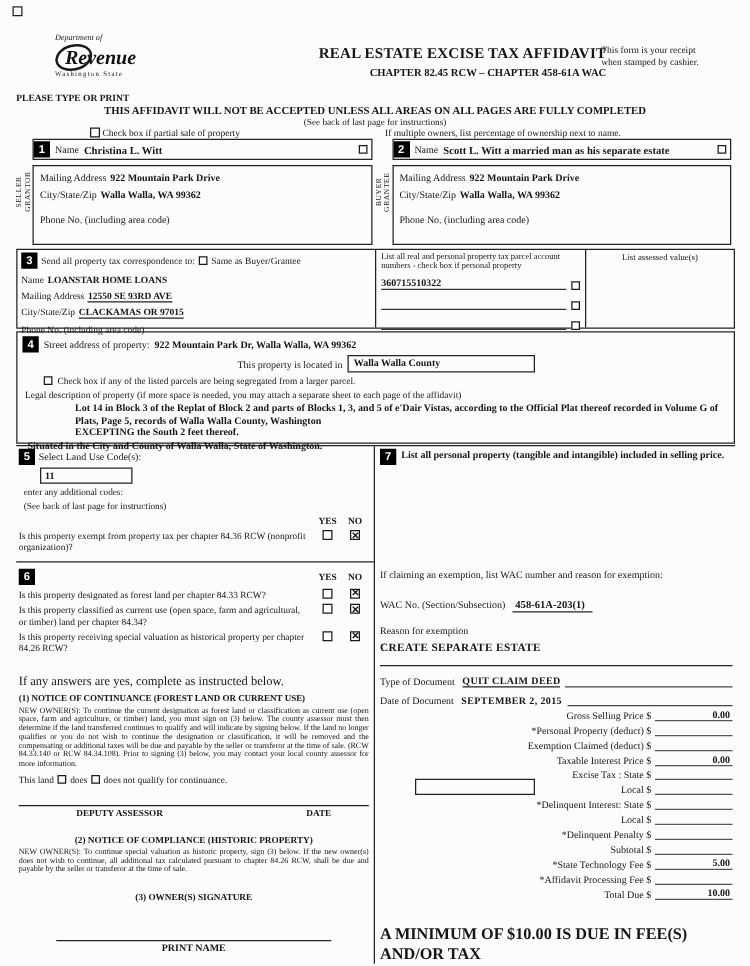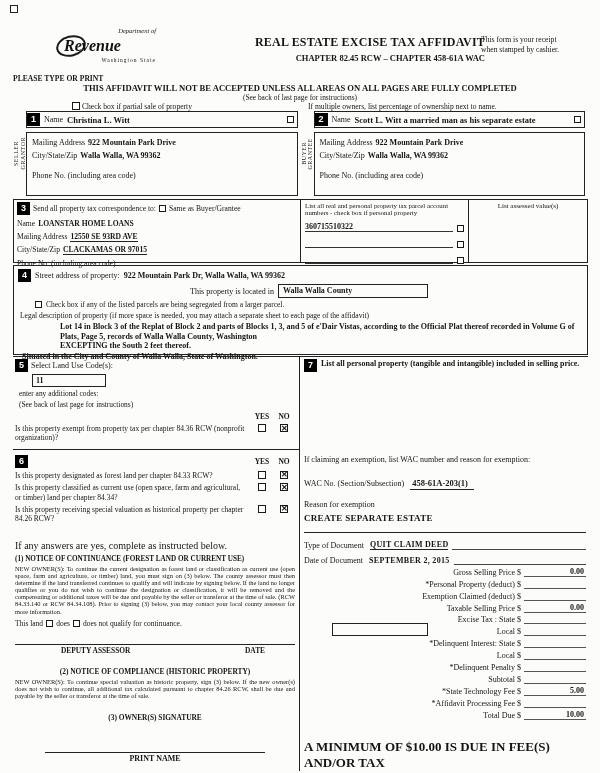--- a/index.html
+++ b/index.html
@@ -20,21 +20,21 @@
     display:inline-block; width:8px; height:8px; border:1px solid #1a1a1a;
     background:#fff; vertical-align:-1px; position:relative; flex-shrink:0;
   }
   .cb.small { width:7px; height:7px; }
   .cb.checked::after {
     content:"\2715"; position:absolute; top:-1.5px; left:0; font-size:8px; font-weight:bold; color:#111;
   }
   .corner-sq { position:absolute; left:10px; top:5px; width:8px; height:8px; border:1.5px solid #222; }
 
   
-  .logo { position:absolute; left:44px; top:27px; width:112px; text-align:right; }
+  .logo { position:absolute; left:44px; top:27px; width:112px; text-align:left; }
   .logo-dept { font-style:italic; font-size:6.5px; }
   .logo-state { font-size:5.5px; letter-spacing:1px; margin-top:-3px; }
   .logo-rev { font-style:italic; font-weight:bold; font-size:16px; fill:#111; font-family:"Liberation Serif", serif; }
   .title-block { position:absolute; left:150px; top:35px; width:335px; text-align:right; }
   .main-title { font-size:12px; font-weight:bold; letter-spacing:.2px; }
   .chapter { font-size:8.5px; font-weight:bold; margin-top:3px; }
   .receipt-note { position:absolute; left:481px; top:35px; width:108px; font-size:7.6px; line-height:1.3; }
   .type-print { position:absolute; left:13px; top:74px; font-size:7.6px; font-weight:bold; }
   .warn { position:absolute; left:0; right:0; top:83px; text-align:center; font-weight:bold; font-size:8.6px; }
   .seeback-top { position:absolute; left:0; right:0; top:93px; text-align:center; font-size:7.4px; }
@@ -348,21 +348,21 @@
         </div>
       <div class="feerow">
           <span class="feelabel">*Personal Property (deduct) $</span>
           <span class="feeval"></span>
         </div>
       <div class="feerow">
           <span class="feelabel">Exemption Claimed (deduct) $</span>
           <span class="feeval"></span>
         </div>
       <div class="feerow">
-          <span class="feelabel">Taxable Selling Price $</span>
+          <span class="feelabel">Taxable Interest Price $</span>
           <span class="feeval">0.00</span>
         </div>
       <div class="feerow">
           <span class="feelabel">Excise Tax : State $</span>
           <span class="feeval"></span>
         </div>
       <div class="feerow">
         <span class="stampbox"></span>
         <span class="feelabel">Local $</span>
           <span class="feeval"></span>

